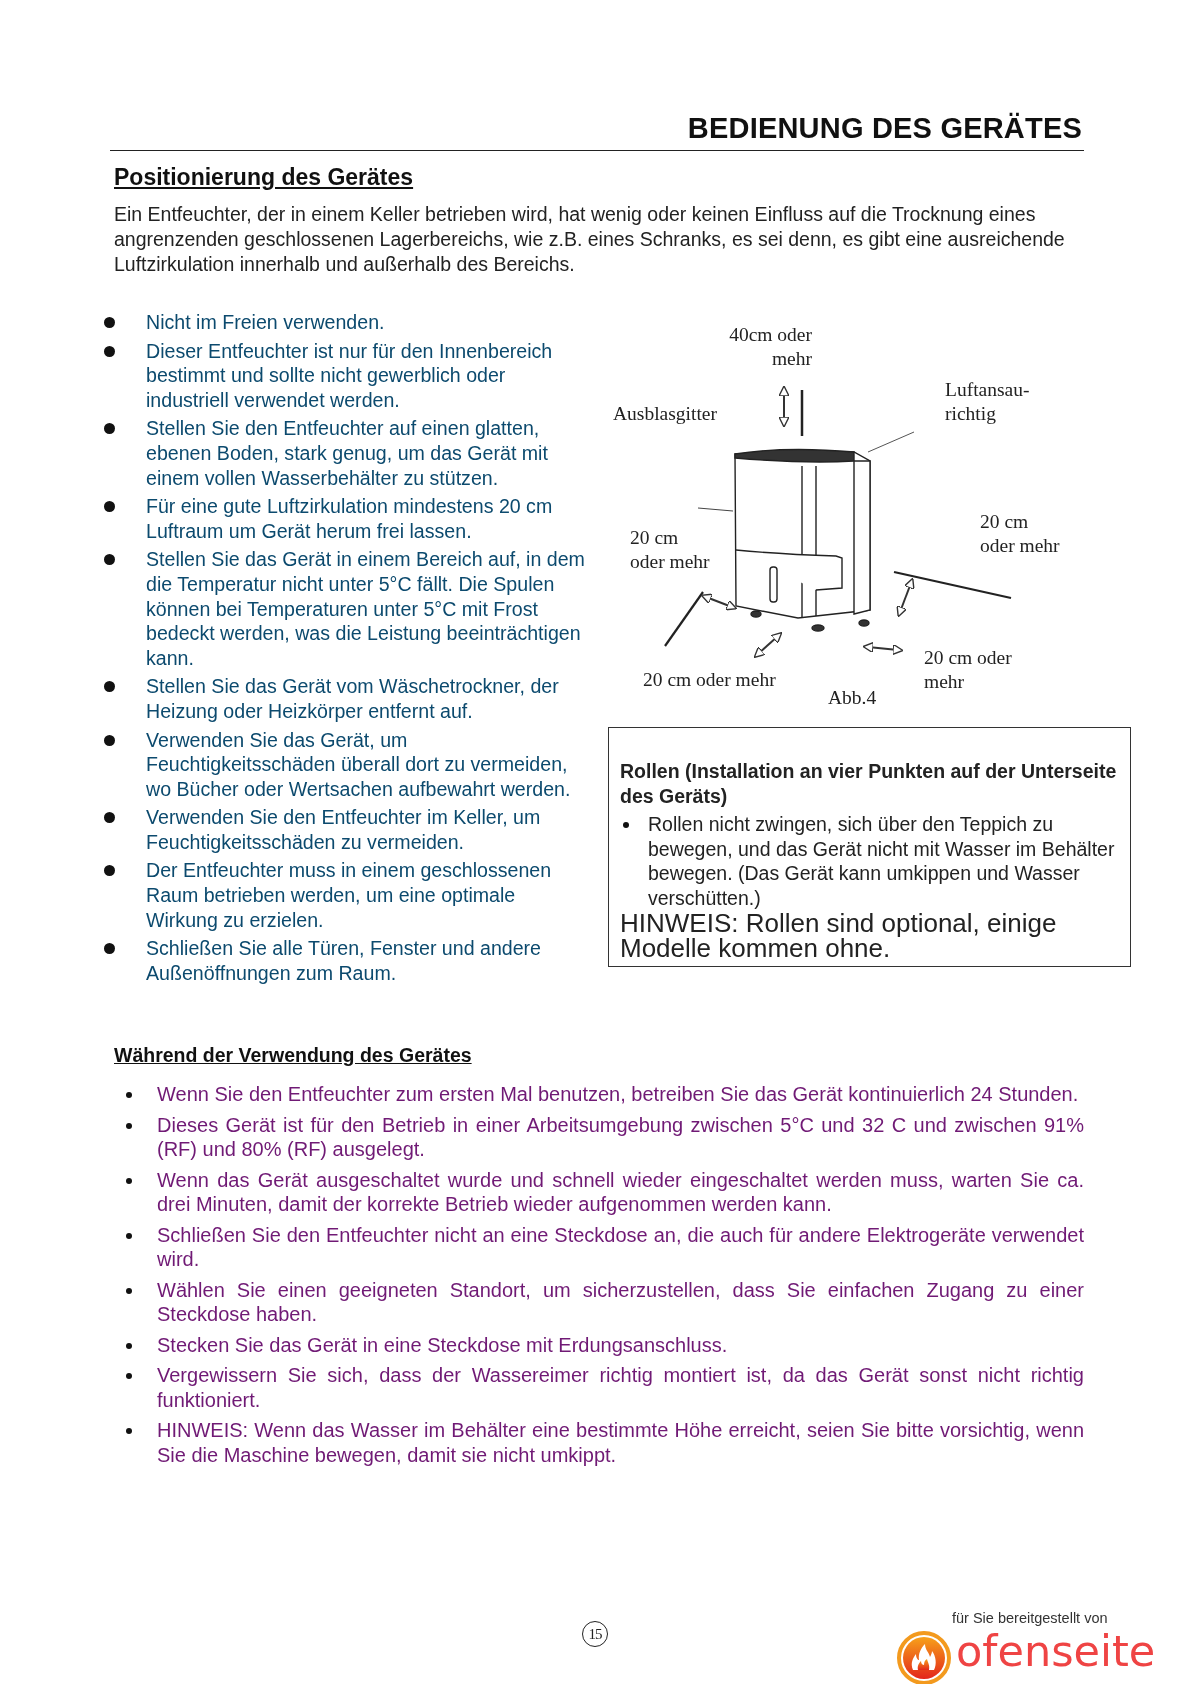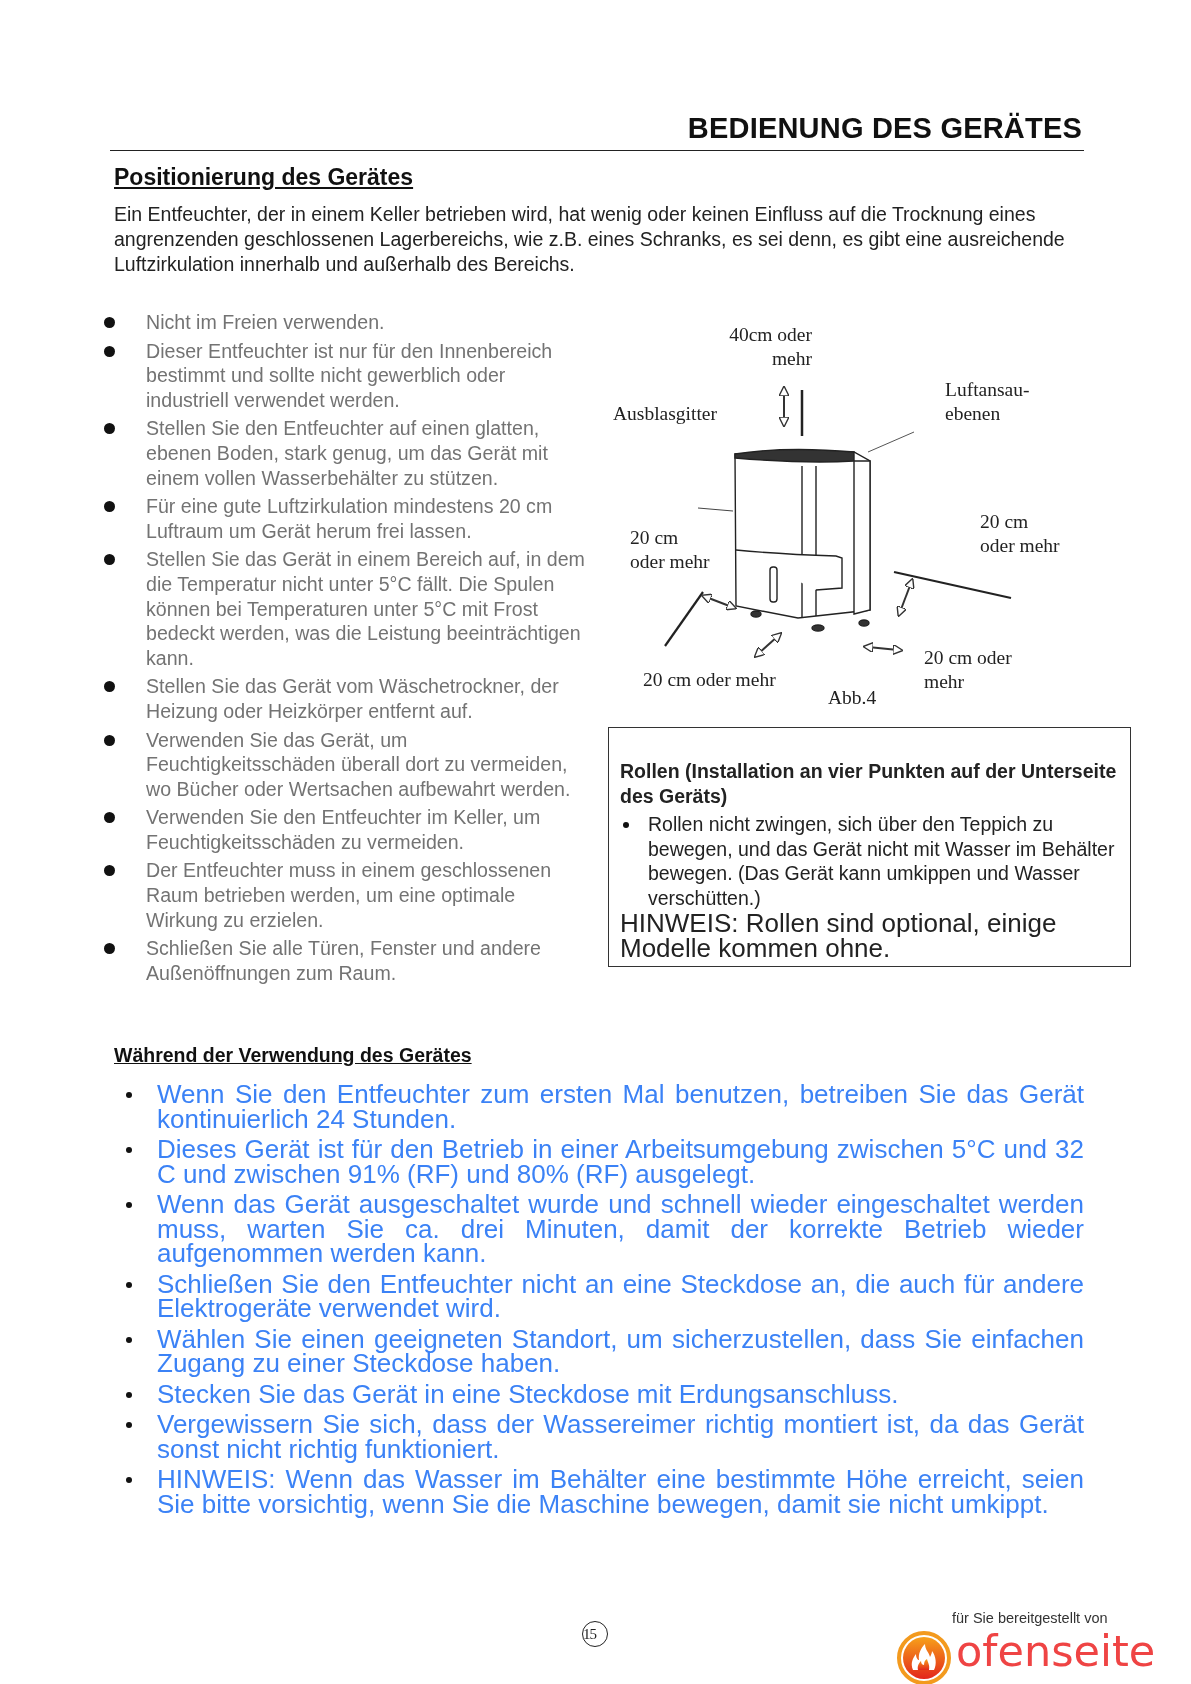--- a/index.html
+++ b/index.html
@@ -8,48 +8,48 @@
   .abs { position: absolute; }
   #page-title { left: 600px; top: 112px; width: 482px; text-align: right;
                 font-weight: bold; font-size: 29px; letter-spacing: 0.2px; color: #111; }
   #title-rule { left: 110px; top: 150px; width: 974px; height: 0; border-top: 1.5px solid #222; }
   .section-heading { font-weight: bold; text-decoration: underline; color: #111; }
   #sec1-heading { left: 114px; top: 164px; font-size: 23px; }
   #intro { left: 114px; top: 202px; width: 980px; font-size: 19.5px; line-height: 25px; color: #222; }
 
   #left-list { left: 100px; top: 310px; width: 490px; margin: 0; padding: 0; list-style: none; }
   #left-list li { position: relative; padding-left: 46px; font-size: 19.6px; line-height: 24.6px;
-                  color: #737373; margin-bottom: 4px; }
+                  color: #0c4a6e; margin-bottom: 4px; }
   #left-list li .dot { position: absolute; left: 4px; top: 7px; width: 11px; height: 11px;
                        border-radius: 50%; background: #111; }
 
   #figure { left: 606px; top: 318px; width: 480px; height: 400px; }
   .fig-label { position: absolute; font-family: "Liberation Serif", serif; font-size: 19.5px;
                line-height: 24px; color: #222; white-space: nowrap; }
 
   #rollen-box { left: 608px; top: 727px; width: 523px; height: 240px; border: 1.3px solid #333; box-sizing: border-box; }
   #rollen-title { position: absolute; left: 11px; top: 31px; width: 500px; font-weight: bold;
                   font-size: 19.5px; line-height: 24.5px; color: #222; }
   #rollen-bullet { position: absolute; left: 11px; top: 84px; width: 505px; padding-left: 28px;
                    box-sizing: border-box; font-size: 19.5px; line-height: 24.5px; color: #222; }
   #rollen-bullet .sdot { position: absolute; left: 3px; top: 10px; width: 6px; height: 6px;
                          border-radius: 50%; background: #111; }
   #rollen-note { position: absolute; left: 11px; top: 183px; width: 500px; font-size: 26px;
                  line-height: 24.5px; color: #222; }
 
   #sec2-heading { left: 114px; top: 1044px; font-size: 19.5px; }
   #usage-list { left: 114px; top: 1082px; width: 970px; margin: 0; padding: 0; list-style: none; }
-  #usage-list li { position: relative; padding-left: 43px; font-size: 26px; line-height: 24.5px;
-                   color: #3b82f6; text-align: justify; margin-bottom: 6px; }
+  #usage-list li { position: relative; padding-left: 43px; font-size: 20px; line-height: 24.5px;
+                   color: #701a75; text-align: justify; margin-bottom: 6px; }
   #usage-list li .sdot { position: absolute; left: 12px; top: 10px; width: 6px; height: 6px;
                          border-radius: 50%; background: #111; }
 
   #page-number { left: 582px; top: 1621px; width: 26px; height: 26px; border: 1.2px solid #222;
                  border-radius: 50%; box-sizing: border-box; font-family: "Liberation Serif", serif;
-                 font-size: 15px; line-height: 24px; color: #222; letter-spacing: -1px; }
+                 font-size: 15px; line-height: 24px; text-align: center; color: #222; letter-spacing: -1px; }
 
   #brand { left: 896px; top: 1608px; width: 240px; height: 76px; }
   #brand-tagline { position: absolute; left: 56px; top: 2px; font-size: 14.5px; color: #333; white-space: nowrap; }
   #brand-logo { position: absolute; left: 0; top: 22px; width: 56px; height: 56px; }
   #brand-name { position: absolute; left: 60px; top: 18px; font-size: 43px; color: #ef4444;
                 font-family: "DejaVu Sans", sans-serif; letter-spacing: 0px; white-space: nowrap; }
 </style>
 </head>
 <body>
 
@@ -112,21 +112,21 @@
     <line x1="262" y1="329" x2="292" y2="332" stroke="#333" stroke-width="2" marker-start="url(#ah)" marker-end="url(#ah)"></line>
   </svg>
 
   <div class="fig-label" style="left:120px;top:5px;text-align:right;width:86px">
     <div>40cm oder</div>
     <div>mehr</div>
   </div>
   <div class="fig-label" style="left:7px;top:84px;height:22px;overflow:hidden">Ausblasgitter</div>
   <div class="fig-label" style="left:339px;top:60px">
     <div>Luftansau-</div>
-    <div>ebenen</div>
+    <div>richtig</div>
   </div>
   <div class="fig-label" style="left:24px;top:208px">
     <div>20 cm</div>
     <div>oder mehr</div>
   </div>
   <div class="fig-label" style="left:374px;top:192px">
     <div>20 cm</div>
     <div>oder mehr</div>
   </div>
   <div class="fig-label" style="left:37px;top:350px">20 cm oder mehr</div>

